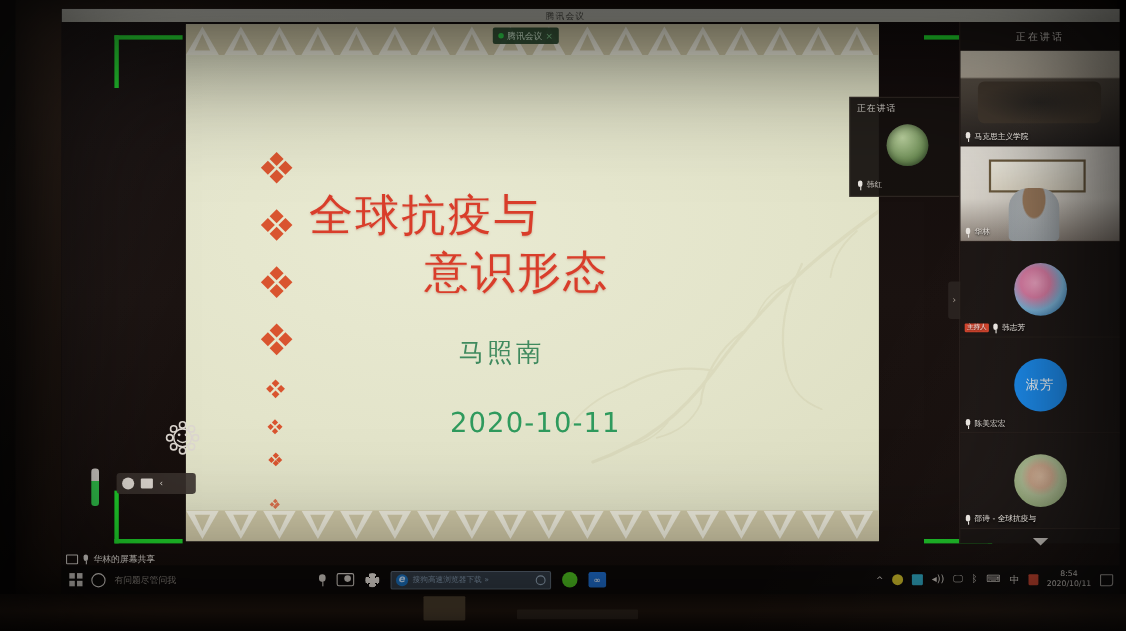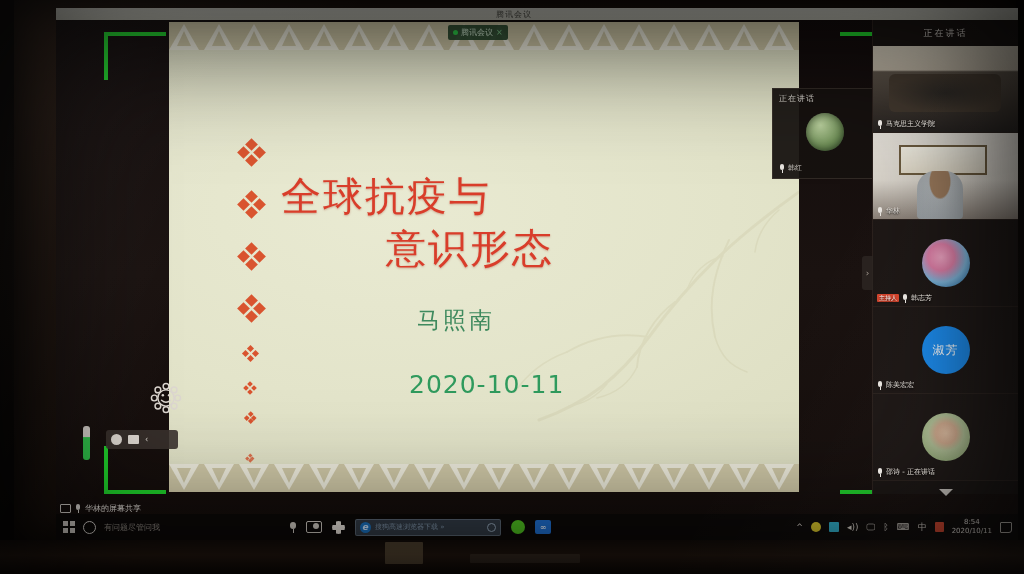--- a/index.html
+++ b/index.html
@@ -451,21 +451,21 @@
             <div class="nm">
               <span class="mic"></span>
               <span>陈美宏宏</span>
             </div>
           </div>
 
           <div class="tile dark">
             <div class="avatar av-woman"></div>
             <div class="nm">
               <span class="mic"></span>
-              <span>邵诗 - 正在讲话</span>
+              <span>邵诗 - 全球抗疫与</span>
             </div>
           </div>
 
           <div class="rail-more">
             <span class="caret"></span>
           </div>
         </div>
 
         <div class="collapse">›</div>
 

